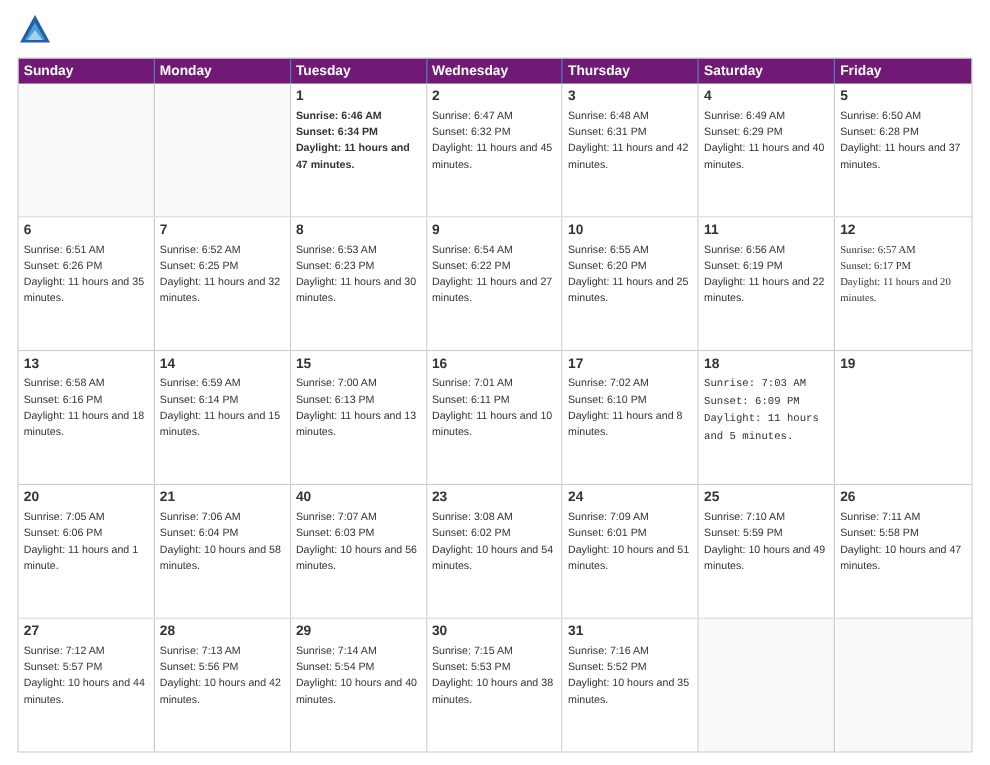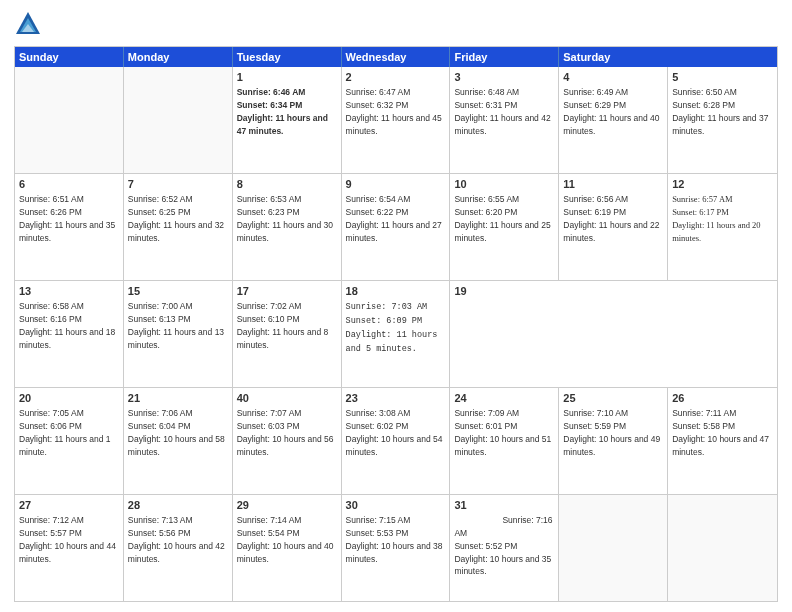--- a/index.html
+++ b/index.html
@@ -62,21 +62,21 @@
     }
     .calendar {
       flex: 1;
       display: flex;
       flex-direction: column;
       border: 1px solid #ccc;
     }
     .cal-header-row {
       display: grid;
       grid-template-columns: repeat(7, 1fr);
-      background: #1d4ed8;
+      background: #701a75;
     }
     .cal-header-cell {
       color: #fff;
       font-size: 11px;
       font-weight: bold;
       padding: 4px 4px;
       text-align: left;
       border-right: 1px solid #4a7fc0;
     }
     .cal-header-cell:last-child { border-right: none; }
@@ -137,22 +137,23 @@
       <div class="title-location"></div>
     </div>
   </div>
 
   <div class="calendar">
     <div class="cal-header-row">
     <div class="cal-header-cell">Sunday</div>
         <div class="cal-header-cell">Monday</div>
         <div class="cal-header-cell">Tuesday</div>
         <div class="cal-header-cell">Wednesday</div>
+        <div class="cal-header-cell">Thursday</div>
+        <div class="cal-header-cell">Saturday</div>
         <div class="cal-header-cell">Friday</div>
-        <div class="cal-header-cell">Saturday</div>
       </div>
     <div class="cal-body">
     <div class="cal-row">
           <div class="cal-cell empty"></div>
           <div class="cal-cell empty"></div>
           <div class="cal-cell"><span class="day-num">1</span><span class="cell-text" style="white-space: pre-wrap; font-weight: bold;">Sunrise: 6:46 AM
 Sunset: 6:34 PM
 Daylight: 11 hours and 47 minutes.</span></div>
           <div class="cal-cell"><span class="day-num">2</span><span class="cell-text" style="white-space: pre-wrap;">Sunrise: 6:47 AM
 Sunset: 6:32 PM
@@ -187,23 +188,29 @@
 Sunset: 6:19 PM
 Daylight: 11 hours and 22 minutes.</span></div>
           <div class="cal-cell"><span class="day-num">12</span><span class="cell-text" style="white-space: pre-wrap; font-family: Liberation Serif, serif;">Sunrise: 6:57 AM
 Sunset: 6:17 PM
 Daylight: 11 hours and 20 minutes.</span></div>
         </div>
         <div class="cal-row">
           <div class="cal-cell"><span class="day-num">13</span><span class="cell-text" style="white-space: pre-wrap;">Sunrise: 6:58 AM
 Sunset: 6:16 PM
 Daylight: 11 hours and 18 minutes.</span></div>
+          <div class="cal-cell"><span class="day-num">14</span><span class="cell-text" style="white-space: pre-wrap;">Sunrise: 6:59 AM
+Sunset: 6:14 PM
+Daylight: 11 hours and 15 minutes.</span></div>
           <div class="cal-cell"><span class="day-num">15</span><span class="cell-text" style="white-space: pre-wrap;">Sunrise: 7:00 AM
 Sunset: 6:13 PM
 Daylight: 11 hours and 13 minutes.</span></div>
+          <div class="cal-cell"><span class="day-num">16</span><span class="cell-text" style="white-space: pre-wrap;">Sunrise: 7:01 AM
+Sunset: 6:11 PM
+Daylight: 11 hours and 10 minutes.</span></div>
           <div class="cal-cell"><span class="day-num">17</span><span class="cell-text" style="white-space: pre-wrap;">Sunrise: 7:02 AM
 Sunset: 6:10 PM
 Daylight: 11 hours and 8 minutes.</span></div>
           <div class="cal-cell"><span class="day-num">18</span><span class="cell-text" style="white-space: pre-wrap; font-family: Liberation Mono, monospace;">Sunrise: 7:03 AM
 Sunset: 6:09 PM
 Daylight: 11 hours and 5 minutes.</span></div>
           <div class="cal-cell"><span class="day-num">19</span></div>
         </div>
         <div class="cal-row">
           <div class="cal-cell"><span class="day-num">20</span><span class="cell-text" style="white-space: pre-wrap;">Sunrise: 7:05 AM
@@ -234,21 +241,21 @@
 Daylight: 10 hours and 44 minutes.</span></div>
           <div class="cal-cell"><span class="day-num">28</span><span class="cell-text" style="white-space: pre-wrap;">Sunrise: 7:13 AM
 Sunset: 5:56 PM
 Daylight: 10 hours and 42 minutes.</span></div>
           <div class="cal-cell"><span class="day-num">29</span><span class="cell-text" style="white-space: pre-wrap;">Sunrise: 7:14 AM
 Sunset: 5:54 PM
 Daylight: 10 hours and 40 minutes.</span></div>
           <div class="cal-cell"><span class="day-num">30</span><span class="cell-text" style="white-space: pre-wrap;">Sunrise: 7:15 AM
 Sunset: 5:53 PM
 Daylight: 10 hours and 38 minutes.</span></div>
-          <div class="cal-cell"><span class="day-num">31</span><span class="cell-text" style="white-space: pre-wrap; margin-left: 48px;">Sunrise: 7:16 AM
+          <div class="cal-cell"><span class="day-num">31</span><span class="cell-text" style="white-space: pre-wrap;">Sunrise: 7:16 AM
 Sunset: 5:52 PM
 Daylight: 10 hours and 35 minutes.</span></div>
           <div class="cal-cell empty"></div>
           <div class="cal-cell empty"></div>
         </div>
       </div>
   </div>
 </div>
 
 </body></html>

